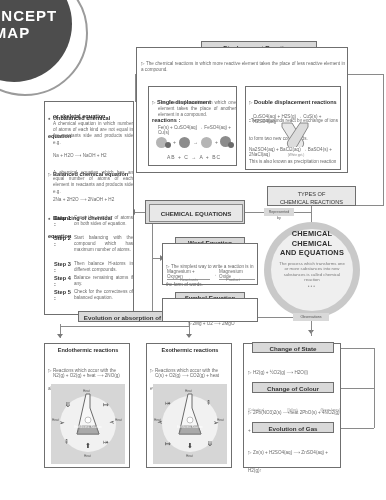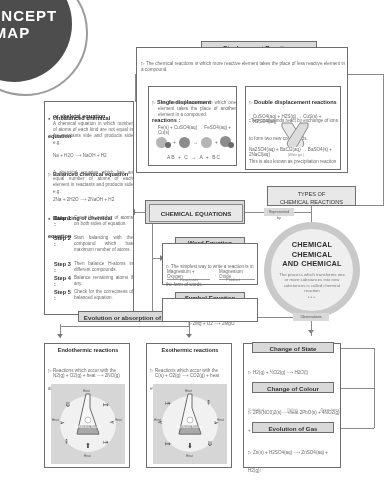--- a/index.html
+++ b/index.html
@@ -77,21 +77,21 @@
   
   .circle-outer{
     position:absolute;left:264px;top:222px;width:96px;height:96px;
     border-radius:50%;
     background:#c9c9c9;
   }
   .circle-inner{
     position:absolute;left:271px;top:229px;width:82px;height:82px;
     border-radius:50%;
     background:#efefef;
-    display:flex;flex-direction:column;align-items:center;justify-content:center;
+    display:flex;flex-direction:column;align-items:center;justify-content:flex-start;
     text-align:center;
   }
   .circle-title{
     font-size:7.4px;font-weight:bold;color:#2f2f2f;line-height:9.5px;letter-spacing:.2px;
   }
   .circle-sub{
     font-size:4.3px;color:#7a7a7a;line-height:5.6px;margin-top:3px;
   }
   .circle-dots{font-size:5px;color:#9a9a9a;letter-spacing:1px;}
 
@@ -287,21 +287,21 @@
     <div style="text-align:center;font-size:5.6px;color:#333;line-height:8px;padding-top:3px;">
       <div>TYPES OF</div>
       <div>CHEMICAL REACTIONS</div>
     </div>
   </div>
 
   <div class="circle-outer"></div>
   <div class="circle-inner">
     <div class="circle-title">CHEMICAL</div>
     <div class="circle-title">CHEMICAL</div>
-    <div class="circle-title">AND CHEMICAL</div>
+    <div class="circle-title">AND EQUATIONS</div>
     <div class="circle-sub" style="width:70px;">The process which transforms one or more substances into new substances is called chemical reaction</div>
     <div class="circle-dots">•••</div>
   </div>
 
   <div class="hdr" style="left:78px;top:311px;width:111px;height:11px;line-height:7px;font-size:6.2px;">Evolution or absorption of energy</div>
 
   <div class="obs-pill" style="left:293px;top:313px;width:36px;height:8px;line-height:6px;font-size:3.6px;">Observations</div>
 
   <div class="box" style="left:44px;top:343px;width:86px;height:125px;">
     <div style="position:absolute;left:0;top:3px;width:86px;text-align:center;font-size:5.6px;font-weight:bold;color:#2f2f2f;">Endothermic reactions</div>

